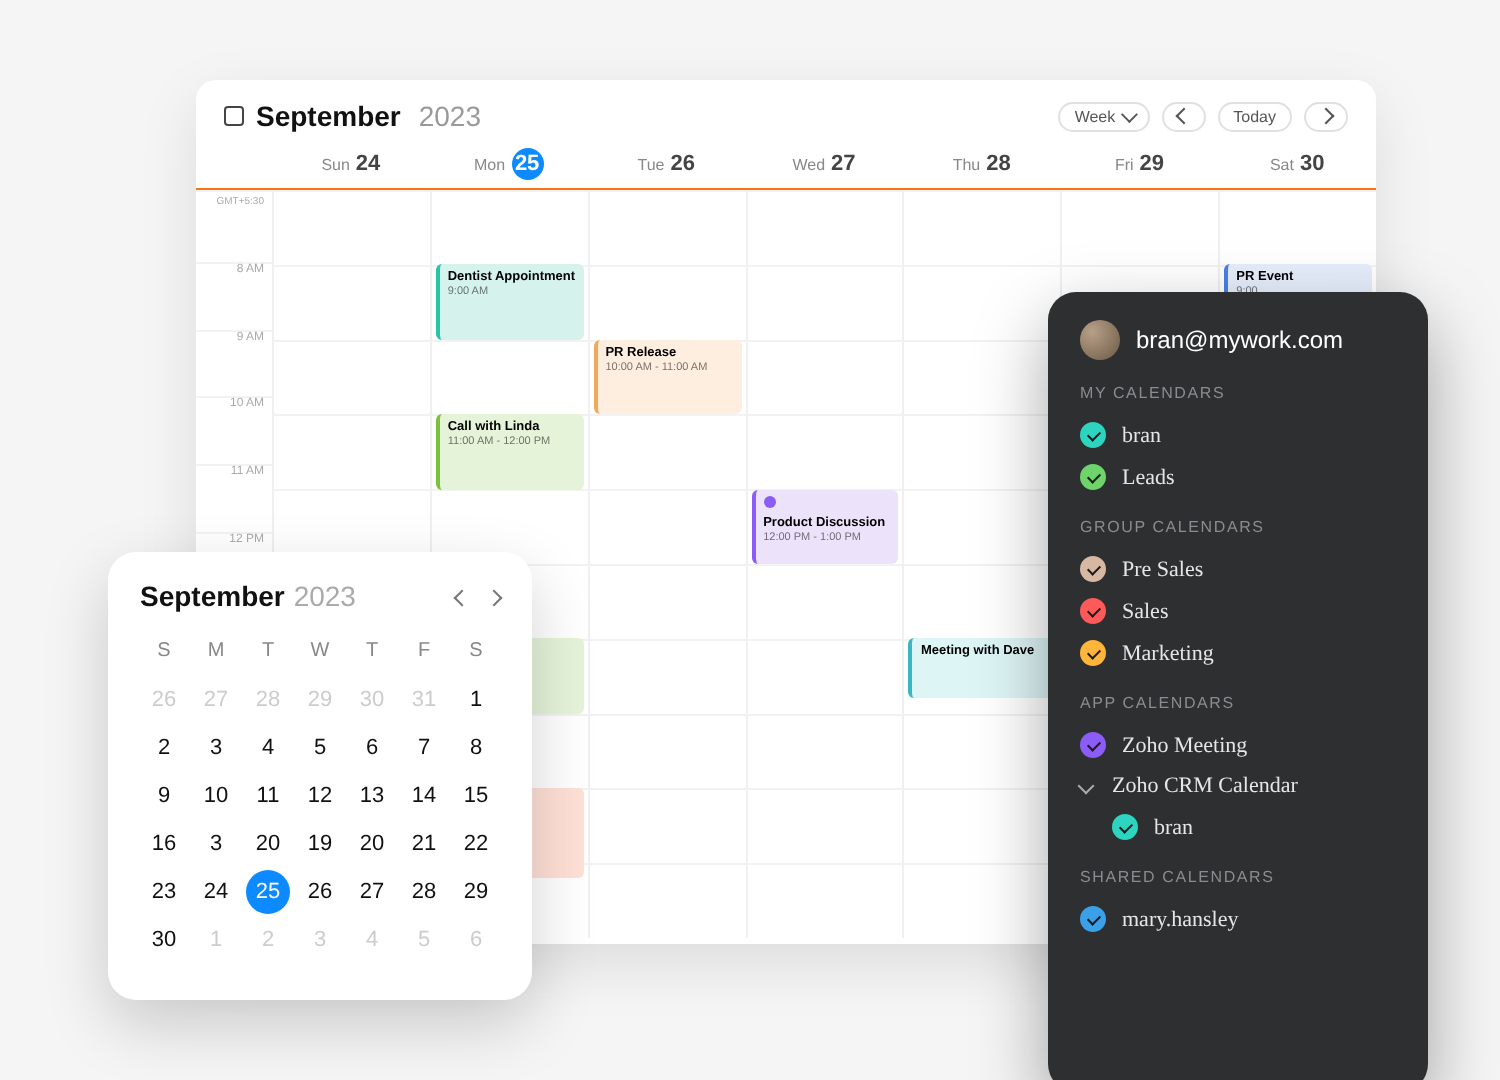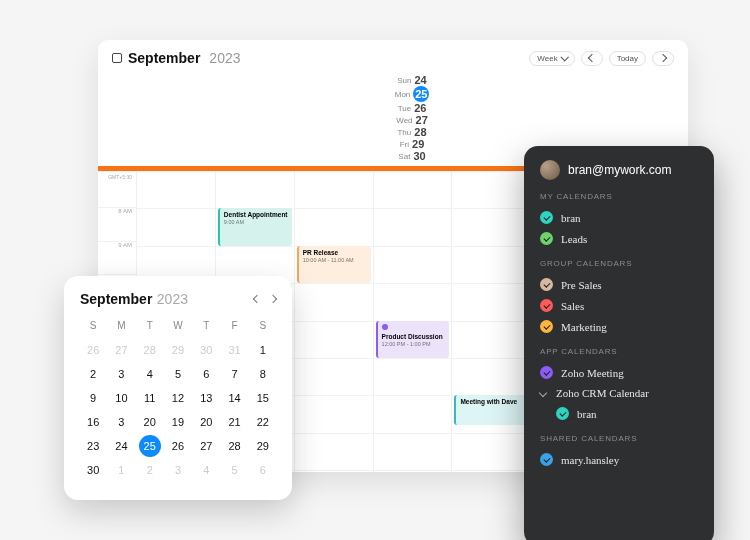--- a/index.html
+++ b/index.html
@@ -34,21 +34,21 @@
   display: inline-flex; align-items: center; gap: 3px;
   border: 1px solid #e0e0e0; border-radius: 10px;
   padding: 2px 7px; font-size: 8px; color: #555; background: #fff;
 }
 .chev { width:6px; height:6px; border-right:1.2px solid #555; border-bottom:1.2px solid #555; display:inline-block; }
 .chev.down { transform: rotate(45deg) translateY(-1px); }
 .chev.left { transform: rotate(135deg); }
 .chev.right { transform: rotate(-45deg); }
 
 
-.dayrow { display:flex; border-bottom:5px solid #f97316; padding: 2px 0 4px 38px; flex-direction: column; }
+.dayrow { display:flex; border-bottom:1px solid #f97316; padding: 2px 0 4px 38px; }
 .dayhdr { flex:1; text-align:center; font-size:8px; color:#888; display:flex; justify-content:center; gap:3px; align-items:center; }
 .dayhdr .num { font-size:11px; font-weight:600; color:#444; }
 .dayhdr.today .num {
   background:#0d8aff; color:#fff; border-radius:50%; width:16px; height:16px;
   display:inline-flex; align-items:center; justify-content:center;
 }
 
 .gridwrap { display:flex; height: calc(100% - 58px); }
 .timecol { width:38px; display:flex; flex-direction:column; font-size:6px; color:#aaa; }
 .timecol div { flex:1; text-align:right; padding-right:4px; border-top:1px solid #f2f2f2; position:relative; }
@@ -63,22 +63,22 @@
   position:absolute; left:2px; right:2px; border-radius:3px;
   padding:3px 4px; font-size:6px; line-height:1.2; overflow:hidden;
   border-left:2px solid;
 }
 .evt strong { display:block; font-weight:600; font-size:6.5px; }
 .evt span { color: rgba(0,0,0,0.55); font-size:5.5px; }
 .dot6 { width:6px; height:6px; border-radius:50%; display:inline-block; margin-bottom:1px; }
 
 
 .mini {
-  position:absolute; left:64px; top:276px;
-  width:228px; height:224px; background:#fff;
+  position:absolute; left:54px; top:276px;
+  width:212px; height:224px; background:#fff;
   border-radius:14px; box-shadow:0 12px 32px rgba(0,0,0,0.18);
   padding:14px 16px 10px;
 }
 .mini-hdr { display:flex; justify-content:space-between; align-items:center; margin-bottom:8px; }
 .mini-title { font-size:14px; font-weight:600; color:#111; }
 .mini-year { color:#aaa; font-weight:400; }
 .mini-nav { display:flex; gap:10px; }
 .mini-nav .chev { border-color:#777; }
 .mini-grid { display:grid; grid-template-columns:repeat(7,1fr); gap:2px 2px; text-align:center; }
 .mini-grid .wd { font-size:10px; color:#888; padding:4px 0 6px; }

